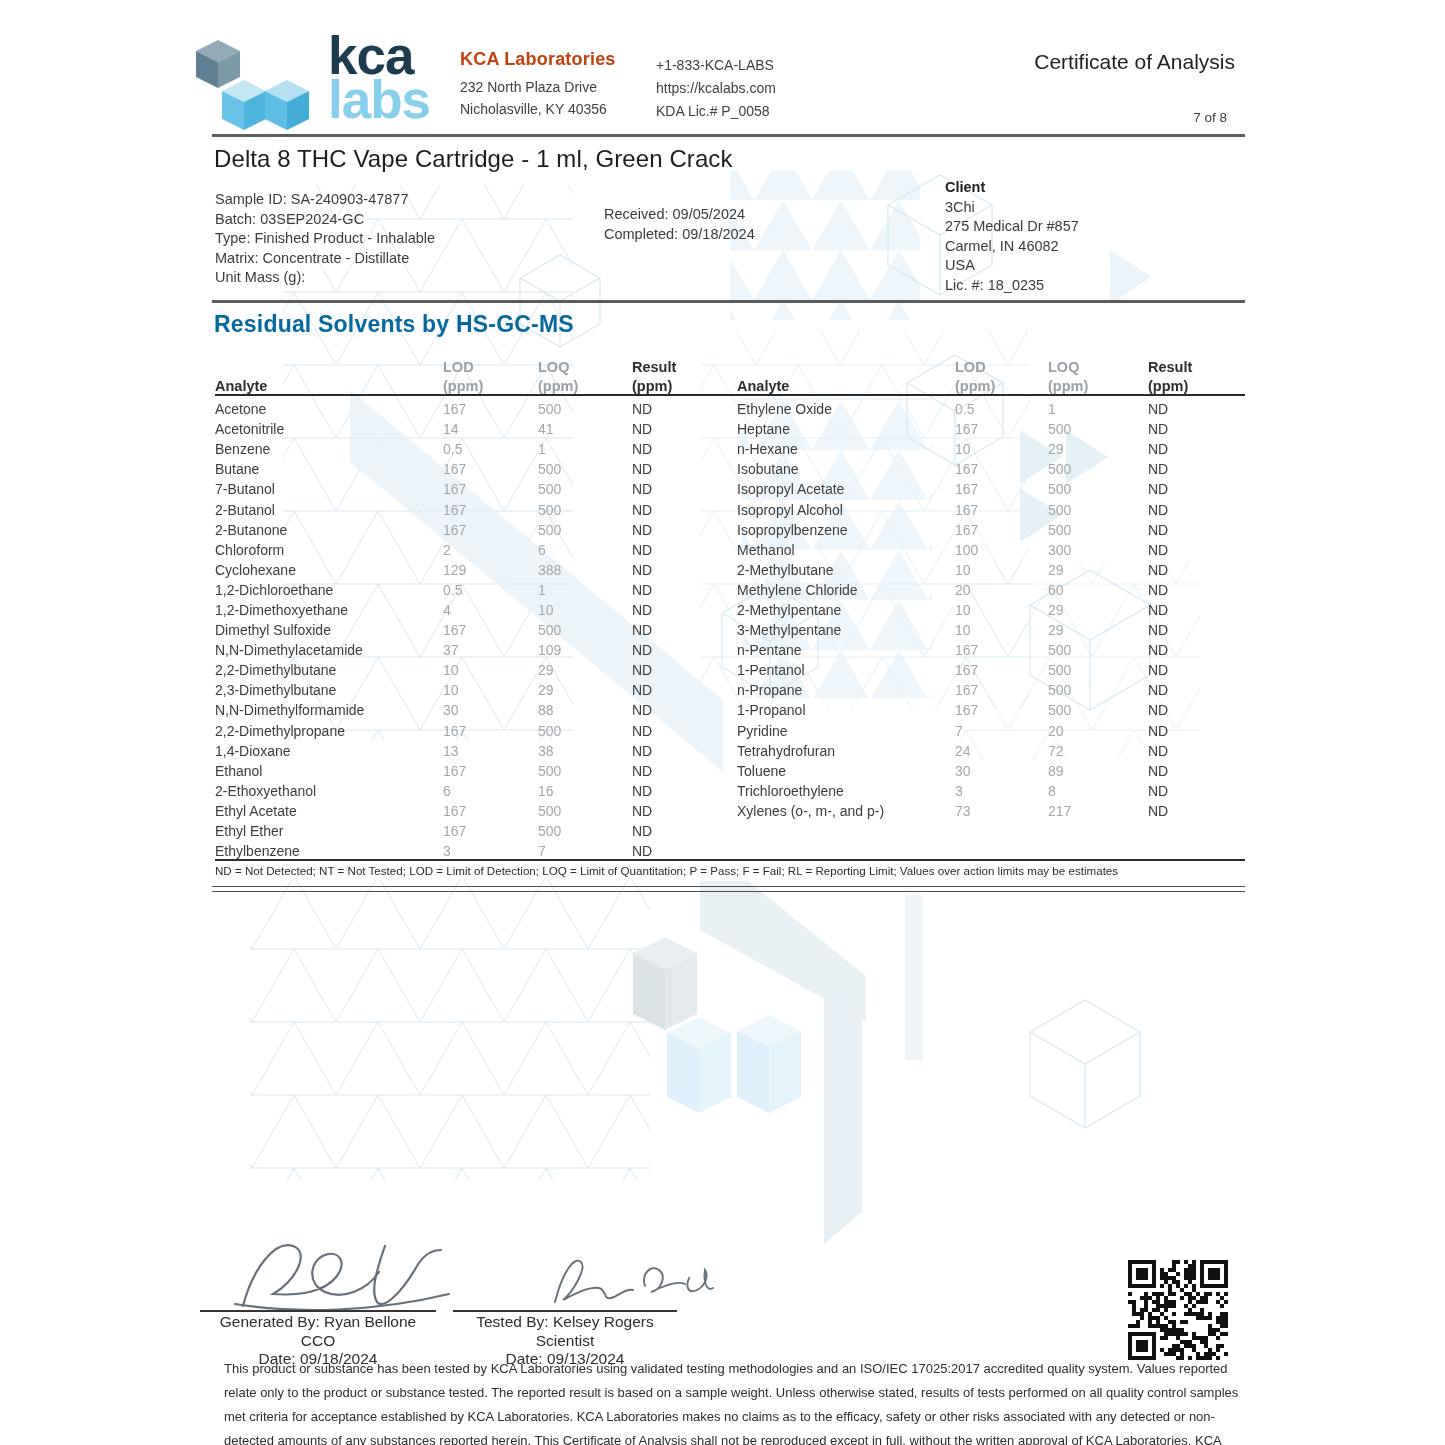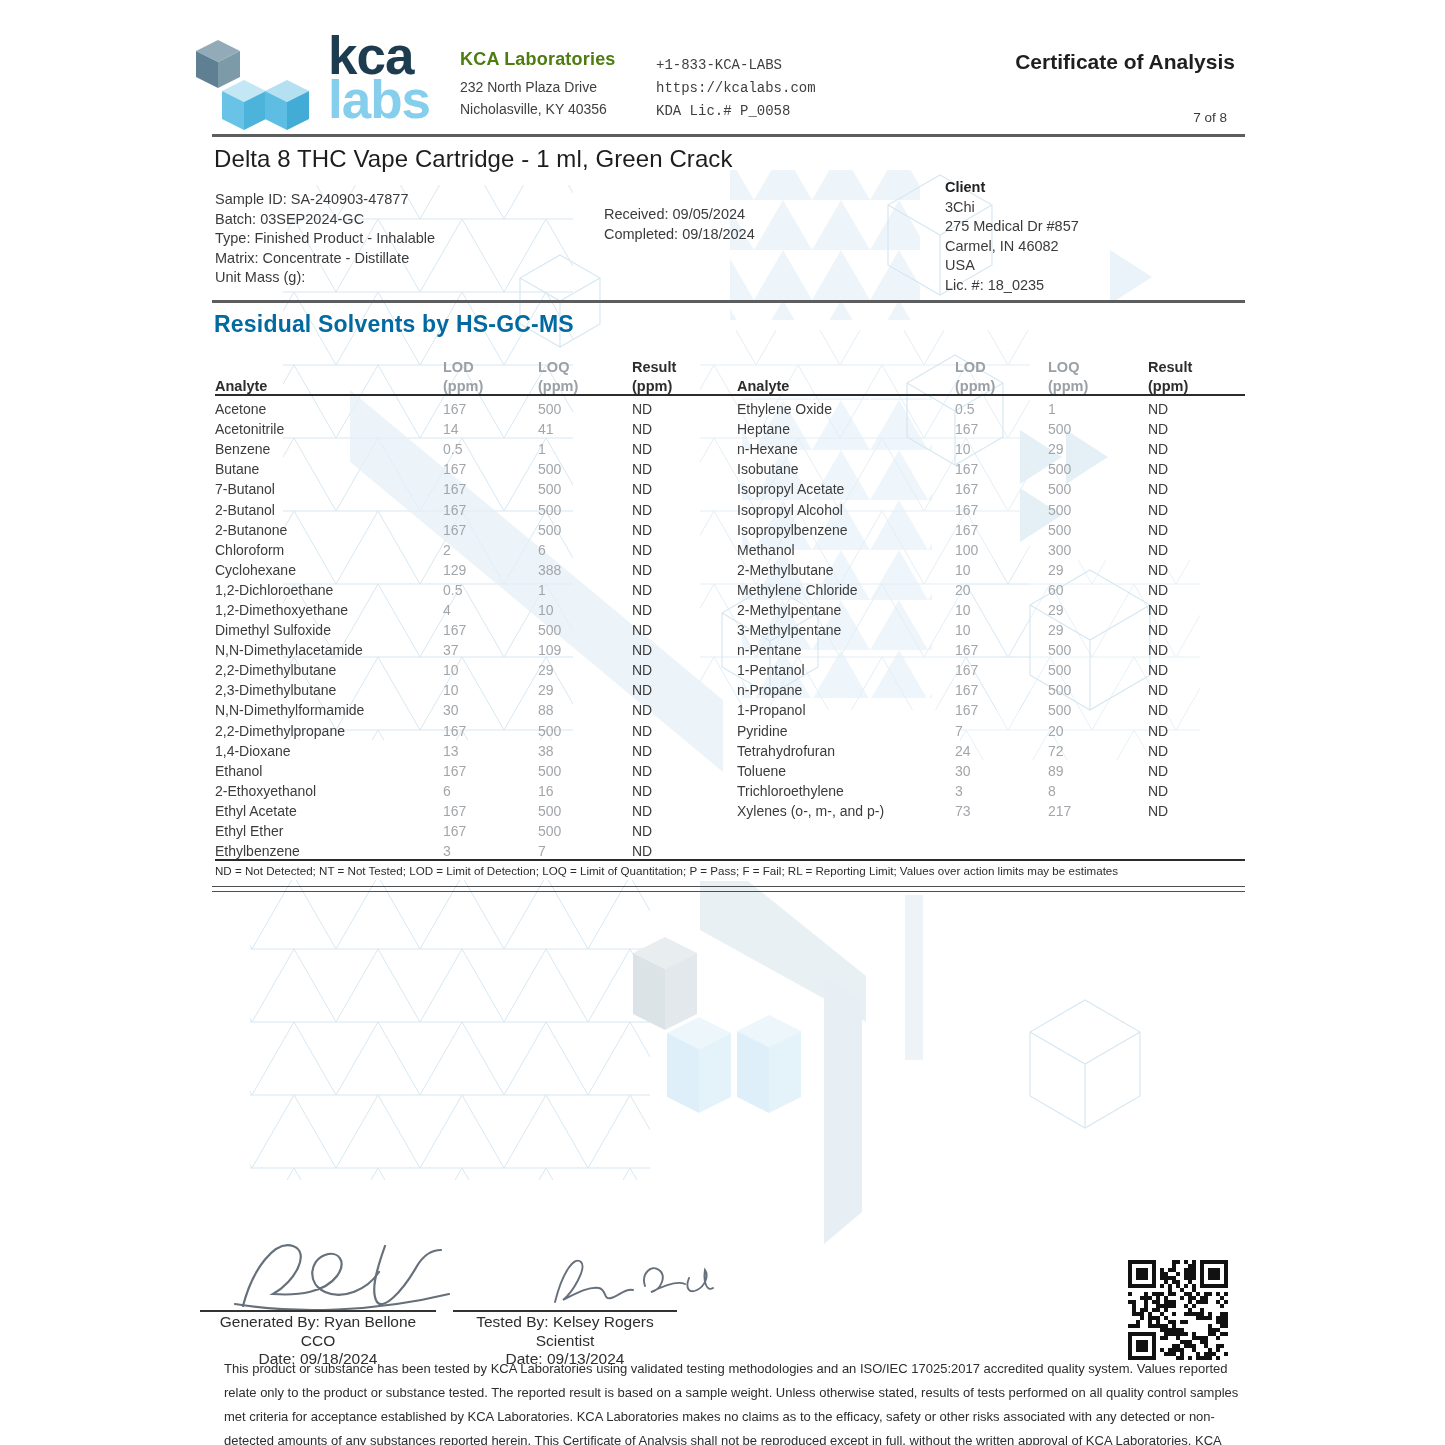--- a/index.html
+++ b/index.html
@@ -4,24 +4,24 @@
 <style>
   html,body { margin:0; padding:0; background:#ffffff; }
   .page {
     position:relative; width:1445px; height:1445px; background:#ffffff;
     font-family:"Liberation Sans", sans-serif; color:#3a3a3a; overflow:hidden;
   }
   .abs { position:absolute; }
   .hr { position:absolute; left:212px; width:1033px; height:3px; background:#5b5d5f; }
 
   
-  .lab-name { font-size:18px; font-weight:bold; color:#4d7c0f; letter-spacing:.2px; }
+  .lab-name { font-size:18px; font-weight:bold; color:#c2410c; letter-spacing:.2px; }
   .addr { font-size:14px; color:#3f3f3f; line-height:22px; }
-  .contact { font-size:14px; color:#3f3f3f; line-height:23px;font-family:Liberation Mono, monospace; }
-  .doc-title { font-size:21px; font-weight:bold; color:#1f1f1f; }
+  .contact { font-size:14px; color:#3f3f3f; line-height:23px; }
+  .doc-title { font-size:21px; font-weight:normal; color:#1f1f1f; }
   .page-ind { font-size:13.5px; color:#3a3a3a; }
   .logo-kca { font-size:53px; font-weight:800; color:#1e3c50; letter-spacing:-1px; line-height:43px; }
   .logo-labs { font-size:53px; font-weight:800; color:#86cfec; letter-spacing:-1px; line-height:46px; }
 
   .product-title { font-size:24px; font-weight:normal; color:#1d1d1d; letter-spacing:.1px; }
   .meta { font-size:14.5px; line-height:19.6px; color:#3b3b3b; }
   .client-h { font-size:14.5px; font-weight:bold; color:#222; }
 
   .section-title { font-size:23px; font-weight:bold; color:#0369a1; letter-spacing:.2px; }
 

